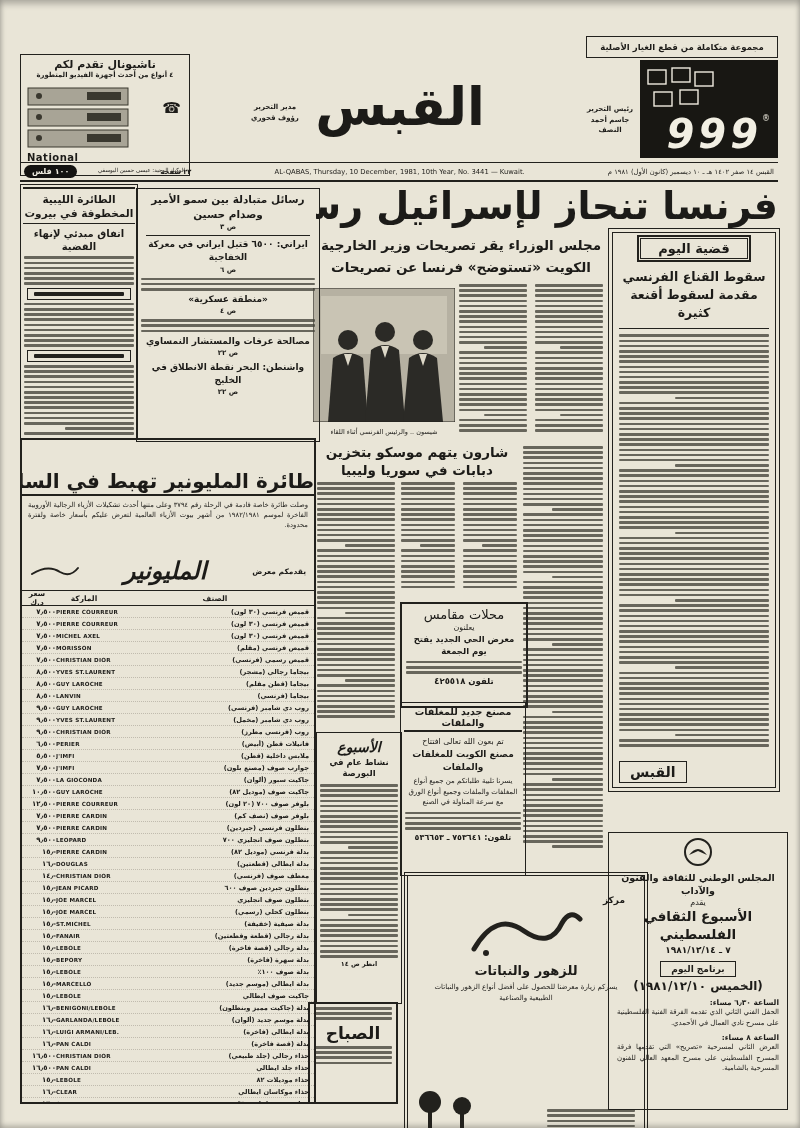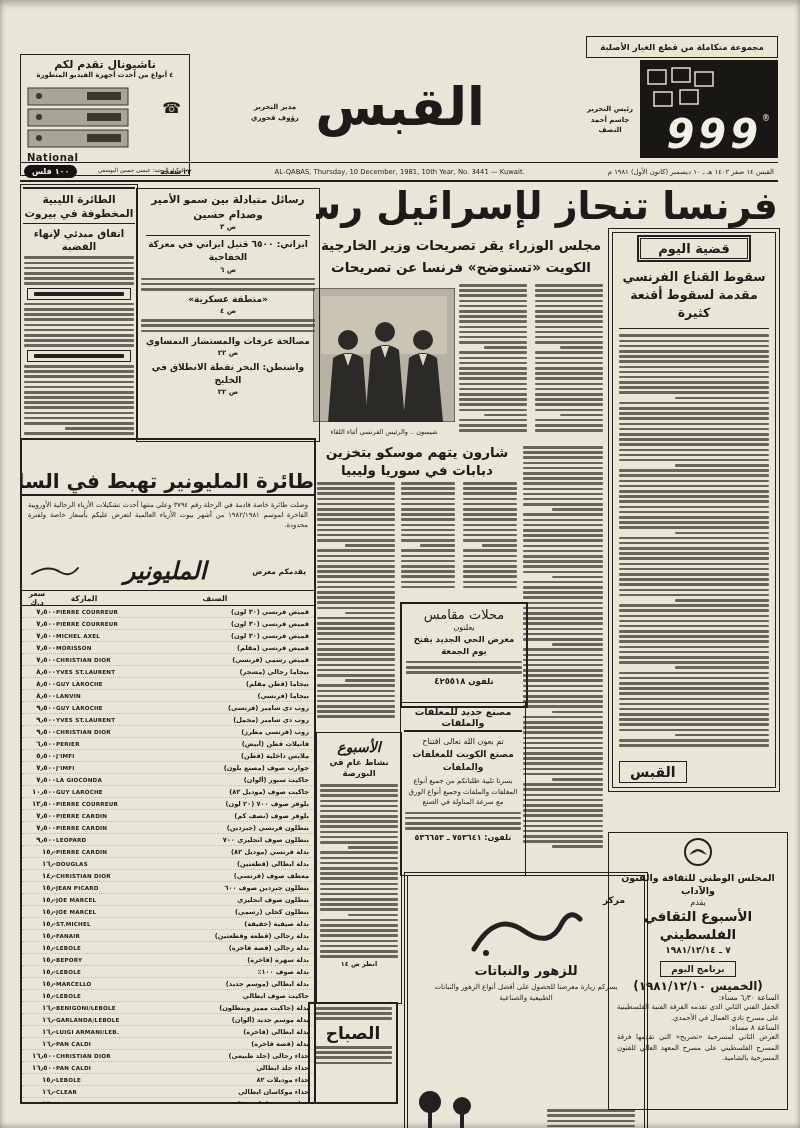--- a/index.html
+++ b/index.html
@@ -52,21 +52,21 @@
   .txt8c{font-size:8px;text-align:center;line-height:1.5;}
   .darkbox{background:#181713;position:relative;}
   .nine{color:#f2efe3;font-size:40px;font-weight:900;font-style:italic;letter-spacing:4px;line-height:1;}
   .ribbon{border:1px solid #22211d;font-size:8.5px;font-weight:800;text-align:center;line-height:20px;white-space:nowrap;overflow:hidden;}
   .frame-inner{position:absolute;inset:3px;border:1px solid #22211d;pointer-events:none;}
   .week-title{font-size:14px;font-weight:900;font-style:italic;text-align:center;padding-top:4px;}
   .sabah-name{font-size:17px;font-weight:900;text-align:center;line-height:1.2;}
   .culture-name{font-size:9.5px;font-weight:800;text-align:center;line-height:1.4;}
   .culture-event{font-size:13.5px;font-weight:900;text-align:center;line-height:1.35;}
   .program-box{border:1px solid #22211d;display:inline-block;font-size:9px;font-weight:800;padding:2px 10px;}
-  .time-line{font-size:7.5px;font-weight:400;}
+  .time-line{font-size:7.5px;font-weight:700;margin-top:5px;}
   .flower-title{font-size:13px;font-weight:900;text-align:center;}
 </style>
 </head>
 <body>
 
 <div class="page">
 
   <div class="ab bd clip" style="left:20px;top:54px;width:168px;height:120px;">
     <div style="font-size:11px;font-weight:900;text-align:center;padding-top:3px;">ناشيونال تقدم لكم</div>
     <div style="font-size:6.8px;font-weight:700;text-align:center;">٤ أنواع من أحدث أجهزة الفيديو المتطورة</div>

